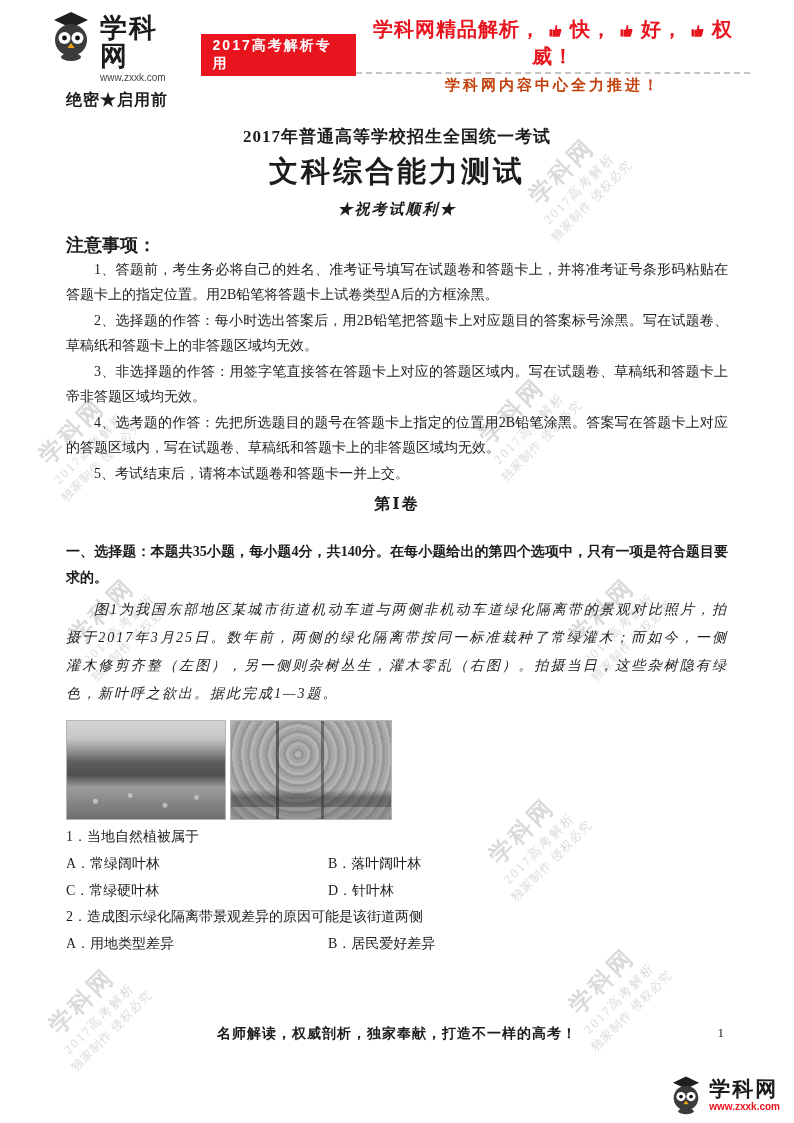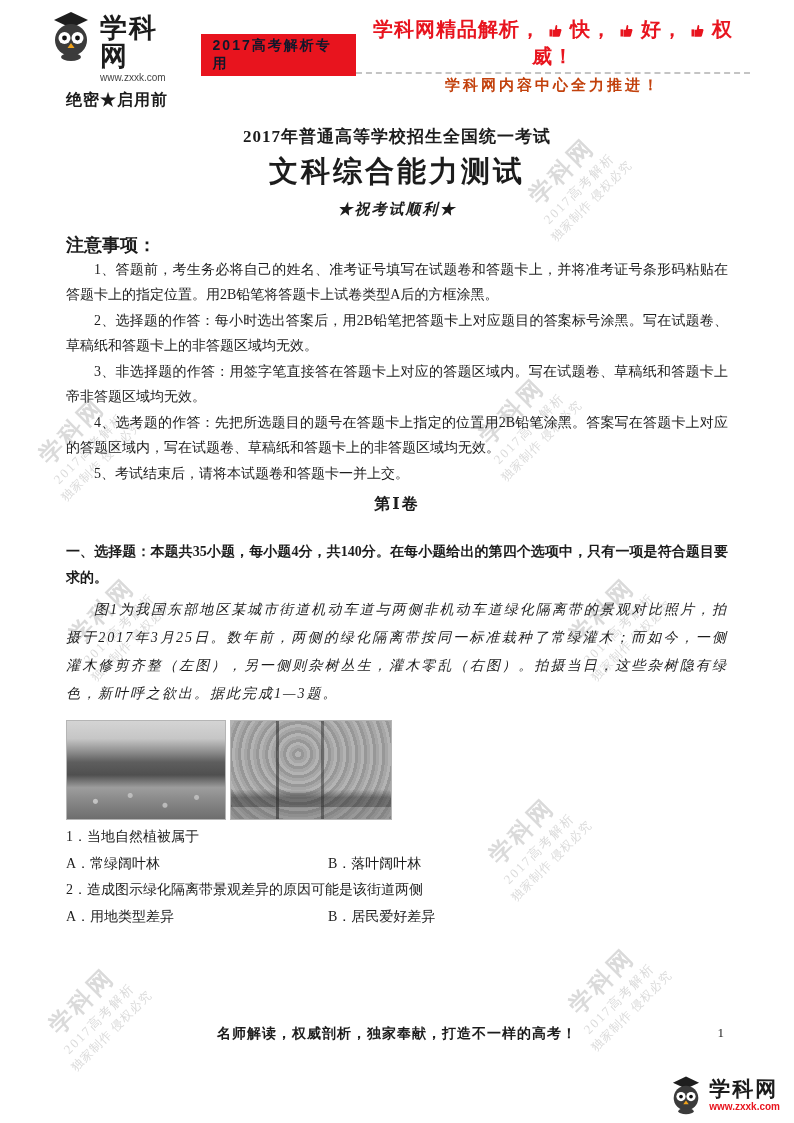--- a/index.html
+++ b/index.html
@@ -17,21 +17,21 @@
   .wm-l1 { font-size:13px; letter-spacing:2px; }
   .wm-l2 { font-size:12px; letter-spacing:1px; }
 
   
   .header { position:relative; z-index:1; height:80px; padding:10px 44px 0 48px; display:flex; justify-content:space-between; }
   .logo-block { display:flex; align-items:flex-start; gap:6px; }
   .owl svg { display:block; }
   .logo-col { display:flex; flex-direction:column; line-height:1.05; padding-top:4px; }
   .logo-name { font-size:27px; font-weight:bold; font-family:"Liberation Sans","DejaVu Sans",sans-serif; letter-spacing:2px; }
   .logo-url { font-size:10px; color:#444; font-family:"Liberation Sans",sans-serif; margin-top:2px; }
-  .logo-banner { align-self:flex-end; margin-left:10px; margin-bottom:4px; background:#e8141e; color:#0f172a;
+  .logo-banner { align-self:flex-end; margin-left:10px; margin-bottom:4px; background:#e8141e; color:#ffffff;
     font-family:"Liberation Sans",sans-serif; font-weight:bold; font-size:14px; padding:3px 12px; letter-spacing:2px;margin-top:11px; }
   .slogan-block { text-align:center; padding-top:6px; border-bottom:2px dashed #c4c4c4; height:64px; }
   .slogan-main { color:#e8141e; font-weight:bold; font-size:20px; letter-spacing:1px; font-family:"Liberation Serif",serif; }
   .thumb { display:inline-block; vertical-align:-2px; margin:0 1px; }
   .slogan-sub { margin-top:6px; font-size:15px; font-weight:bold; color:#c2410c; letter-spacing:3px; }
 
   
   .content { position:relative; z-index:1; padding:0 66px; font-size:14px; }
   .secret { margin-top:10px; font-size:16px; font-weight:bold; letter-spacing:1px; }
   .exam-title { margin-top:14px; text-align:center; font-size:17px; font-weight:bold; letter-spacing:1px; }
@@ -200,20 +200,24 @@
         <div class="photo photo-left"></div>
         <div class="photo photo-right"></div>
       </div>
     </figure>
 
     <p class="q-stem">1．当地自然植被属于</p>
     <div class="opt-row">
       <span class="opt">A．常绿阔叶林</span>
       <span class="opt">B．落叶阔叶林</span>
     </div>
+    <div class="opt-row">
+      <span class="opt">C．常绿硬叶林</span>
+      <span class="opt">D．针叶林</span>
+    </div>
 
     <p class="q-stem">2．造成图示绿化隔离带景观差异的原因可能是该街道两侧</p>
     <div class="opt-row">
       <span class="opt">A．用地类型差异</span>
       <span class="opt">B．居民爱好差异</span>
     </div>
   </main>
 
   <div class="footer">
     <span class="footer-slogan">名师解读，权威剖析，独家奉献，打造不一样的高考！</span>

